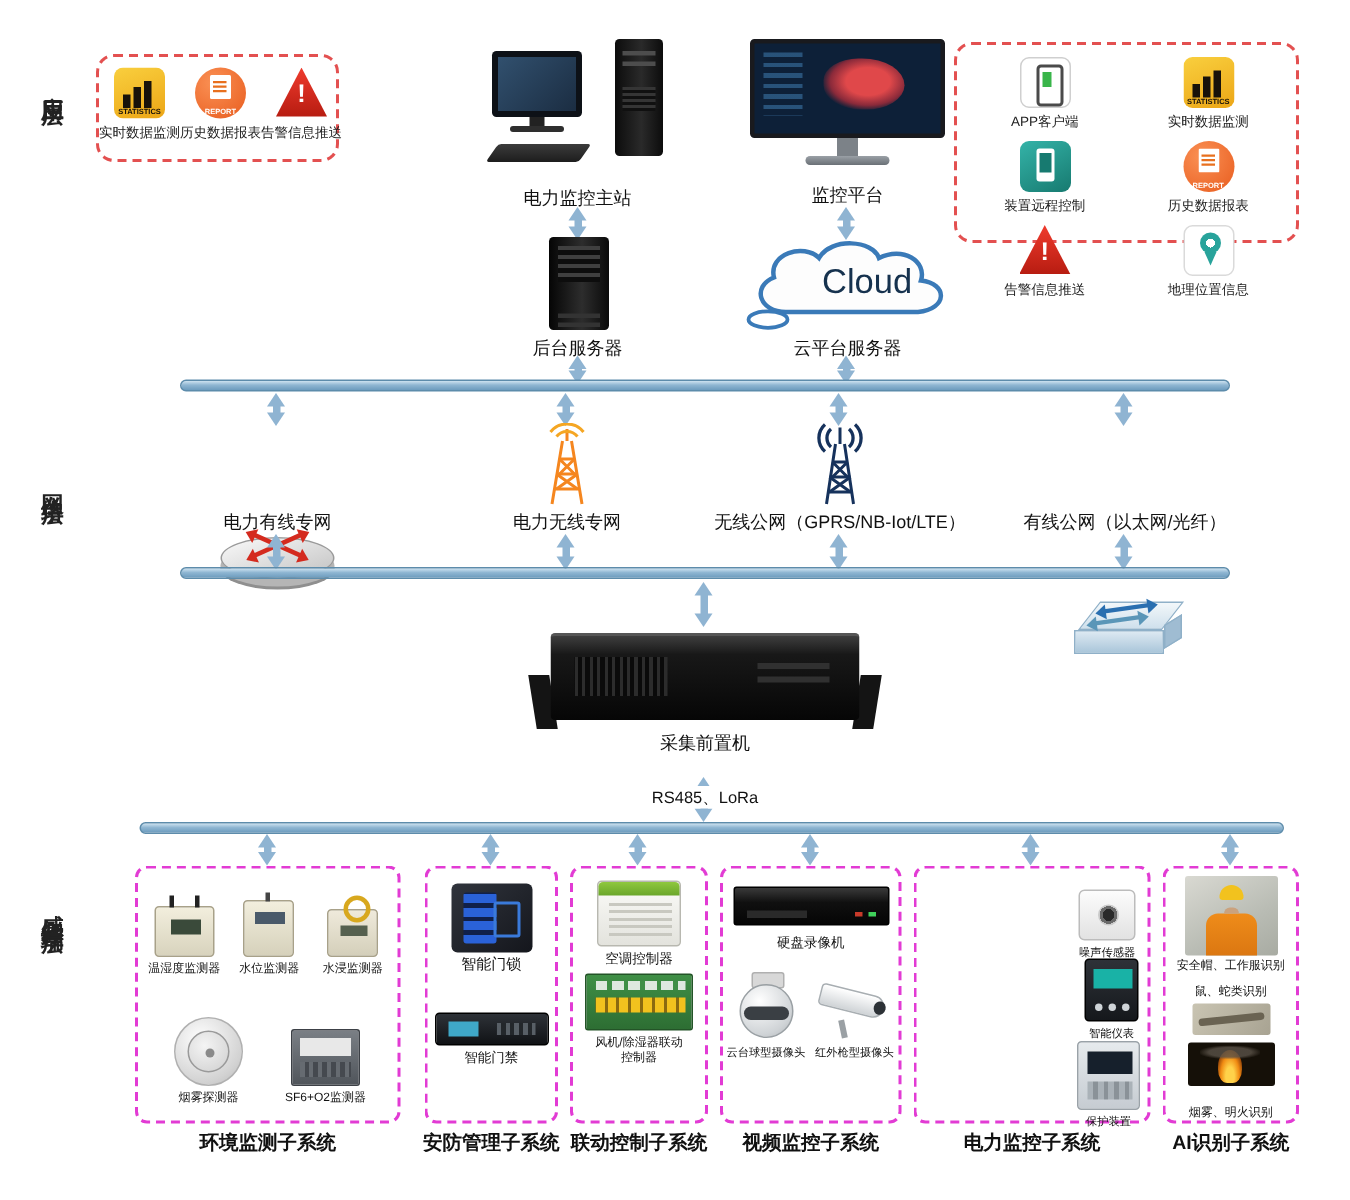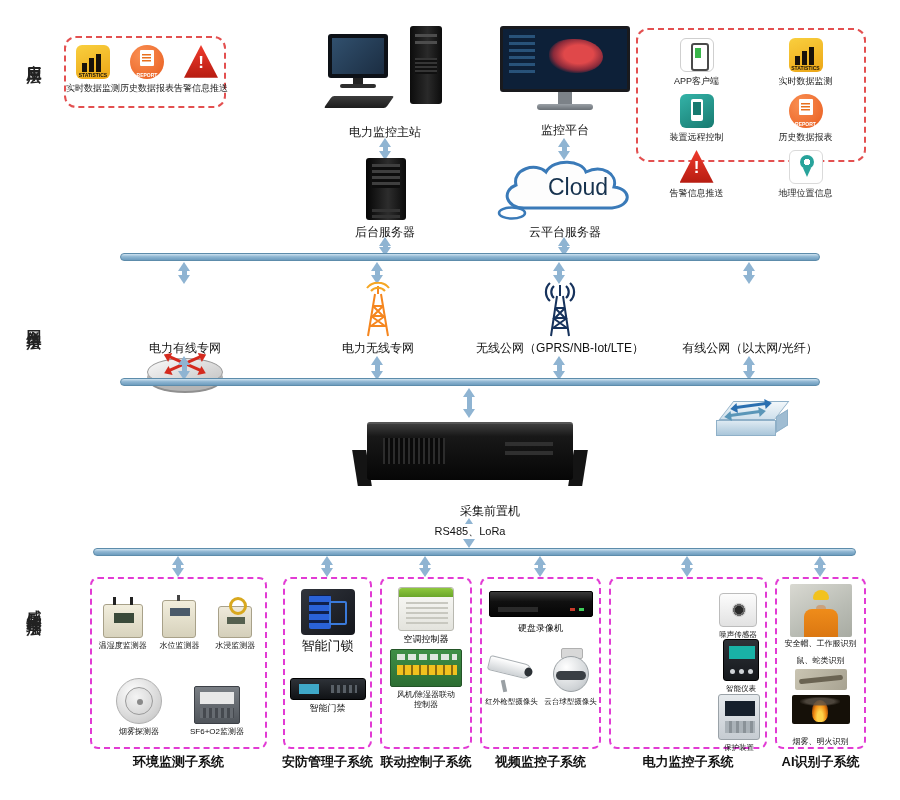--- a/index.html
+++ b/index.html
@@ -312,21 +312,21 @@
   <div class="abs varrow" style="left:747px;top:364px;height:8px;"></div>
 
   <div class="abs bus" style="left:120px;top:378px;width:700px;height:8px;"></div>
 
   <div class="abs varrow" style="left:467px;top:396px;height:14px;"></div>
   <div class="abs front" style="left:355px;top:416px;">
     <div class="front-ear l"></div>
     <div class="front-ear r"></div>
     <div class="front-body"></div>
   </div>
-  <div class="abs cap" style="left:420px;top:503px;width:100px;text-align:right;">采集前置机</div>
+  <div class="abs cap" style="left:420px;top:487px;width:100px;">采集前置机</div>
   <div class="abs varrow" style="left:467px;top:526px;height:14px;"></div>
   <div class="abs rsbadge" style="left:420px;top:524px;width:100px;">RS485、LoRa</div>
 
   <div class="abs bus" style="left:93px;top:548px;width:763px;height:8px;"></div>
 
   <div class="abs varrow" style="left:176px;top:564px;height:5px;"></div>
   <div class="abs varrow" style="left:325px;top:564px;height:5px;"></div>
   <div class="abs varrow" style="left:423px;top:564px;height:5px;"></div>
   <div class="abs varrow" style="left:538px;top:564px;height:5px;"></div>
   <div class="abs varrow" style="left:685px;top:564px;height:5px;"></div>
@@ -356,21 +356,21 @@
         <div class="d-sf6"></div>
         <div class="dlbl">SF6+O2监测器</div>
       </div>
     </div>
   </div>
   <div class="abs systitle" style="left:80px;top:753px;width:197px;">环境监测子系统</div>
 
   <div class="abs pinkbox" style="left:283px;top:577px;width:89px;height:172px;display:flex;flex-direction:column;align-items:center;padding-top:10px;">
     <div class="dev">
       <div class="d-lock"></div>
-      <div class="dlbl" style="font-size:13px;">智能门锁</div>
+      <div class="dlbl" style="font-size:10px;">智能门锁</div>
     </div>
     <div class="dev" style="margin-top:24px;">
       <div class="d-door"></div>
       <div class="dlbl" style="font-size:9px;">智能门禁</div>
     </div>
   </div>
   <div class="abs systitle" style="left:273px;top:753px;width:109px;">安防管理子系统</div>
 
   <div class="abs pinkbox" style="left:380px;top:577px;width:92px;height:172px;display:flex;flex-direction:column;align-items:center;padding-top:8px;">
     <div class="dev">
@@ -383,31 +383,31 @@
     </div>
   </div>
   <div class="abs systitle" style="left:370px;top:753px;width:112px;">联动控制子系统</div>
 
   <div class="abs pinkbox" style="left:480px;top:577px;width:121px;height:172px;display:flex;flex-direction:column;align-items:center;padding-top:12px;">
     <div class="dev">
       <div class="d-dvr"></div>
       <div class="dlbl" style="font-size:9px;margin-top:6px;">硬盘录像机</div>
     </div>
     <div style="display:flex;justify-content:space-between;width:116px;margin-top:14px;">
+      <div class="dev" style="width:56px;">
+        <div class="d-dome">
+            <span class="ball"></span>
+          </div>
+        <div class="dlbl xs">云台球型摄像头</div>
+      </div>
       <div class="dev" style="width:58px;">
         <div class="d-bullet">
             <span class="barrel"></span>
           </div>
         <div class="dlbl xs">红外枪型摄像头</div>
-      </div>
-      <div class="dev" style="width:56px;">
-        <div class="d-dome">
-            <span class="ball"></span>
-          </div>
-        <div class="dlbl xs">云台球型摄像头</div>
       </div>
     </div>
   </div>
   <div class="abs systitle" style="left:470px;top:753px;width:141px;">视频监控子系统</div>
 
   <div class="abs pinkbox" style="left:609px;top:577px;width:158px;height:172px;padding:6px 2px;">
     <div style="display:flex;justify-content:space-around;align-items:flex-end;height:72px;margin-top:8px;flex-direction:column;">
       <div class="dev" style="width:50px;">
         <div class="d-noise"></div>
         <div class="dlbl xs">噪声传感器</div>

